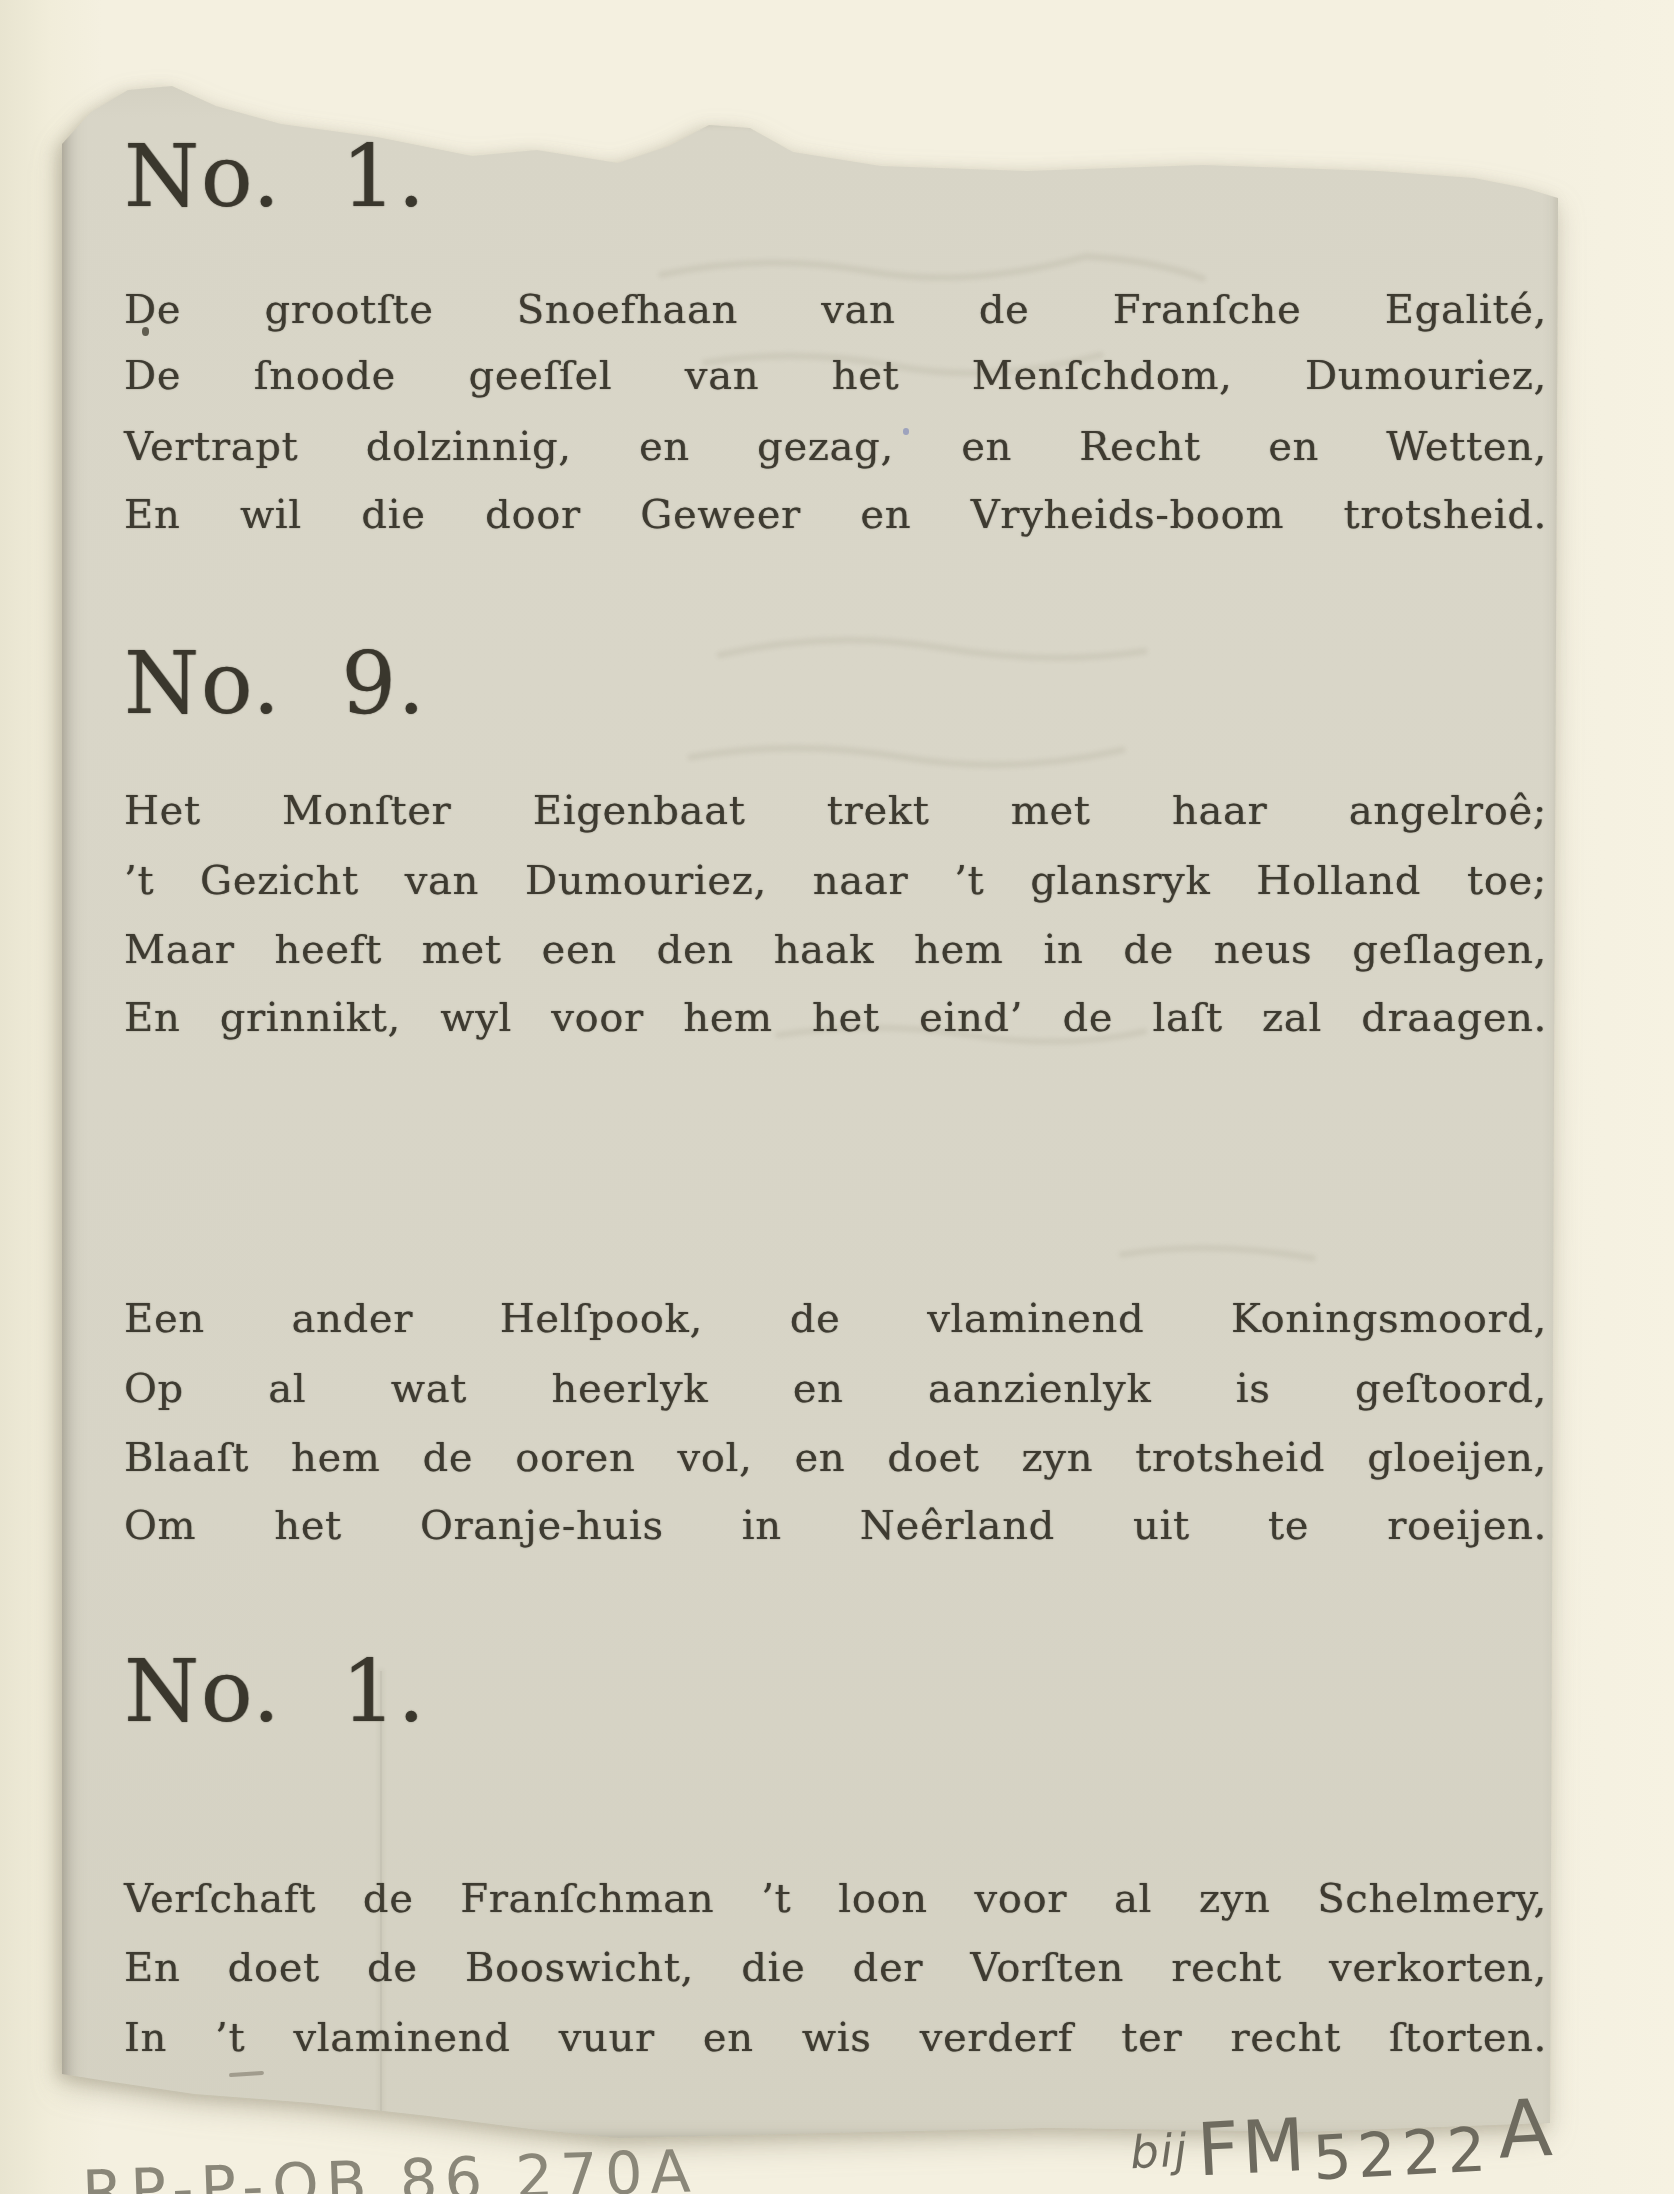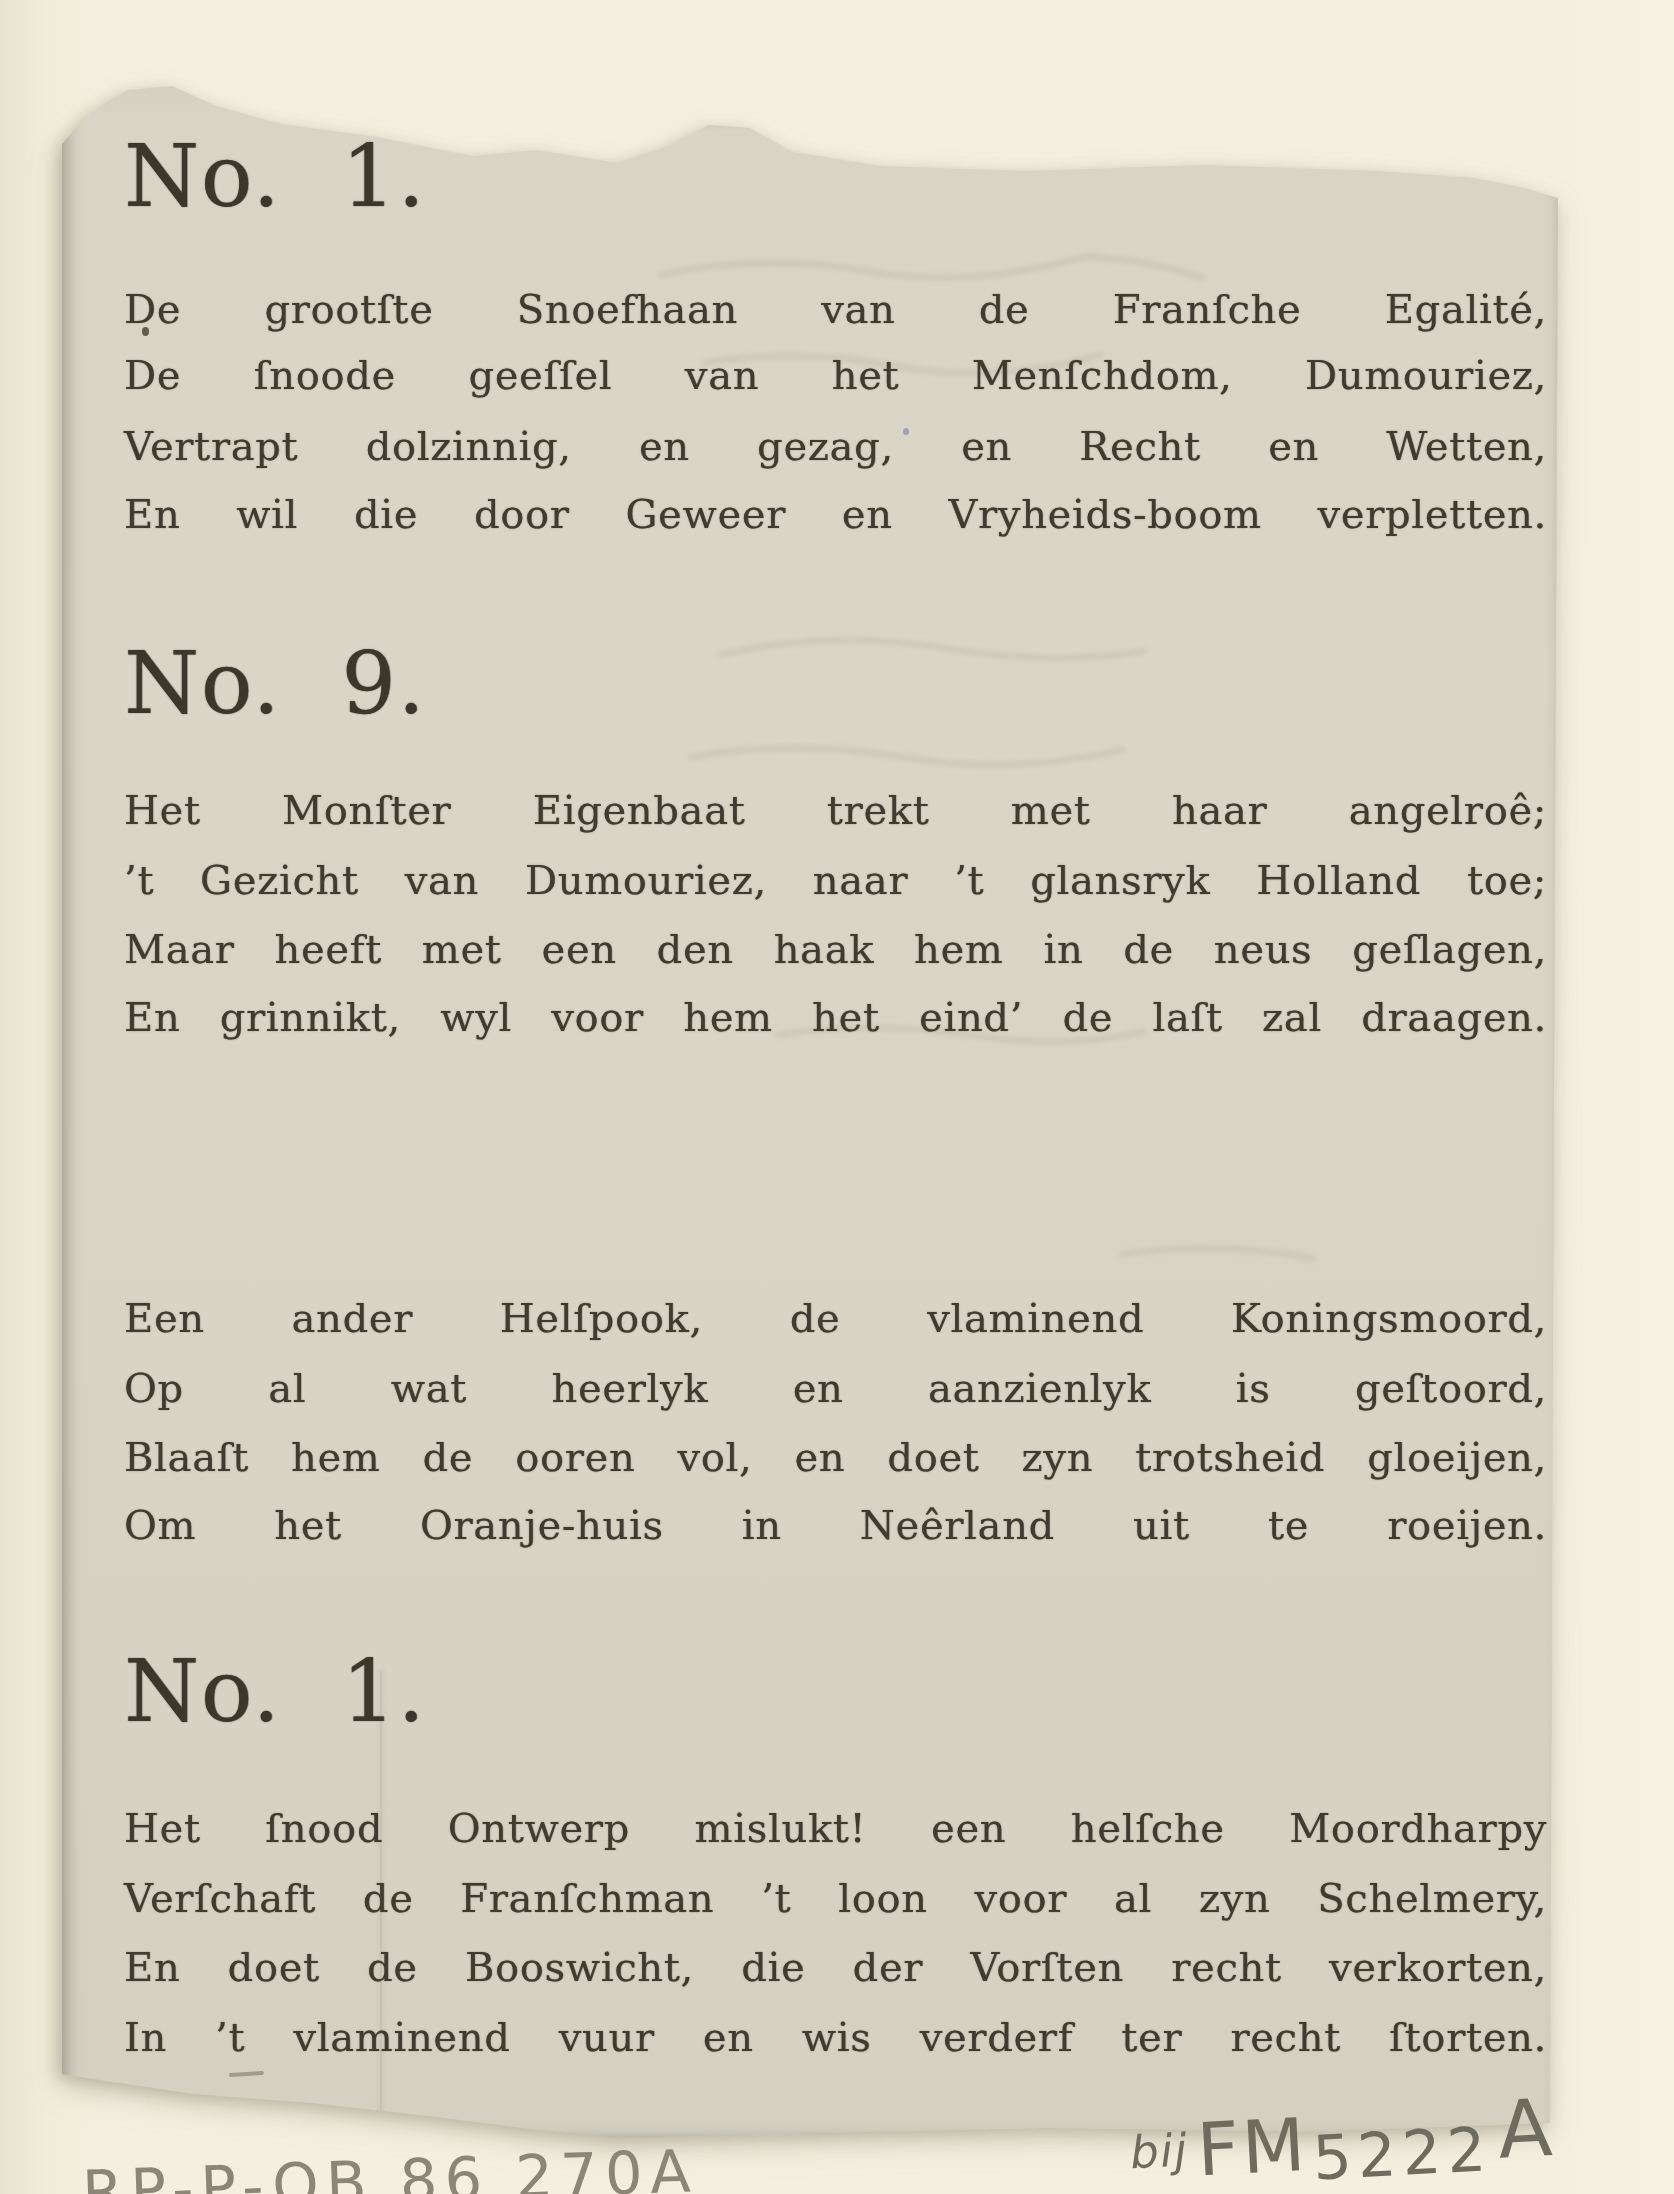--- a/index.html
+++ b/index.html
@@ -74,35 +74,34 @@
         <path d="M 860 960 q 140 -25 290 0 t 300 -10"></path>
         <path d="M 980 1340 q 130 -20 260 0 t 240 -5"></path>
         <path d="M 1450 1640 q 120 -20 260 5"></path>
       </g>
     </svg>
 
     <div class="heading" style="top:78px">No. 1.</div>
     <div class="line" style="top:234px">De grootſte Snoefhaan van de Franſche Egalité,</div>
     <div class="line" style="top:300px">De ſnoode geeſſel van het Menſchdom, Dumouriez,</div>
     <div class="line" style="top:371px">Vertrapt dolzinnig, en gezag, en Recht en Wetten,</div>
-    <div class="line" style="top:439px">En wil die door Geweer en Vryheids-boom verpletten.</div>
+    <div class="line" style="top:439px">En wil die door Geweer en Vryheids-boom trotsheid.</div>
 
     <div class="heading" style="top:585px">No. 9.</div>
     <div class="line" style="top:735px">Het Monſter Eigenbaat trekt met haar angelroê;</div>
     <div class="line" style="top:805px">’t Gezicht van Dumouriez, naar ’t glansryk Holland toe;</div>
     <div class="line" style="top:874px">Maar heeft met een den haak hem in de neus geſlagen,</div>
     <div class="line" style="top:942px">En grinnikt, wyl voor hem het eind’ de laſt zal draagen.</div>
 
     <div class="line" style="top:1243px">Een ander Helſpook, de vlaminend Koningsmoord,</div>
     <div class="line" style="top:1313px">Op al wat heerlyk en aanzienlyk is geſtoord,</div>
     <div class="line" style="top:1382px">Blaaſt hem de ooren vol, en doet zyn trotsheid gloeijen,</div>
     <div class="line" style="top:1450px">Om het Oranje-huis in Neêrland uit te roeijen.</div>
 
     <div class="heading" style="top:1593px">No. 1.</div>
-    <div class="line" style="top:1753px">Het ſnood Ontwerp mislukt! een helſche Moordharpy</div>
     <div class="line" style="top:1823px">Verſchaft de Franſchman ’t loon voor al zyn Schelmery,</div>
     <div class="line" style="top:1892px">En doet de Booswicht, die der Vorſten recht verkorten,</div>
     <div class="line" style="top:1962px">In ’t vlaminend vuur en wis verderf ter recht ſtorten.</div>
 
     <div class="crease"></div>
     <div class="speck"></div>
     <div class="speck-blue"></div>
     <div class="pencil-dash"></div>
   </div>
 </div>

